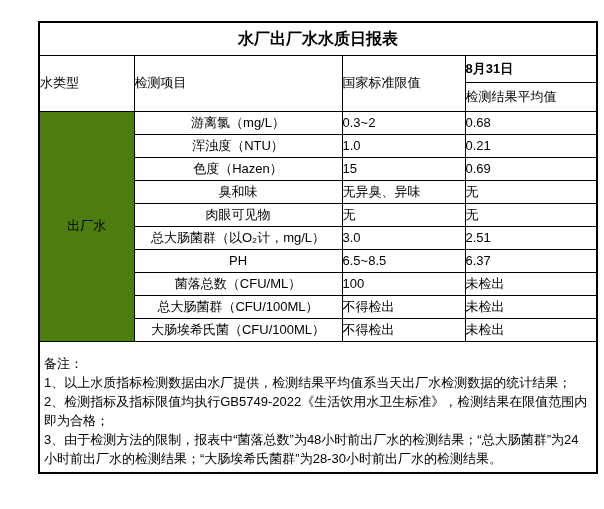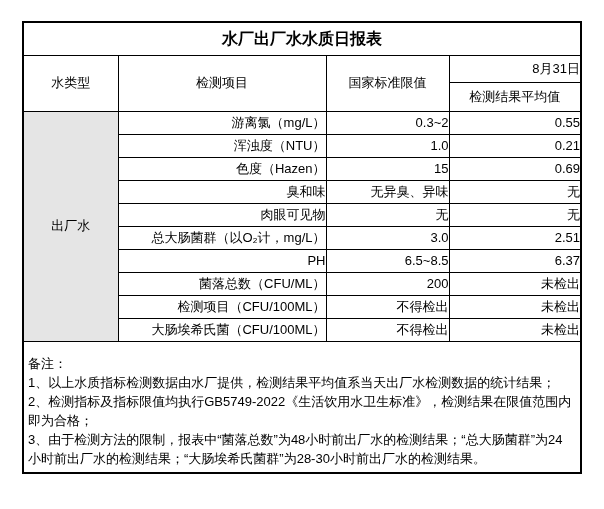--- a/index.html
+++ b/index.html
@@ -11,21 +11,21 @@
   }
   .page {
     position: relative;
     width: 604px;
     height: 509px;
     background: #ffffff;
     overflow: hidden;
   }
   table.report {
     position: absolute;
-    left: 22px;
+    left: 38px;
     top: 21px;
     width: 558px;
     border-collapse: collapse;
     table-layout: fixed;
   }
   table.report, table.report td {
     border: 1px solid #000000;
   }
   table.report {
     border-width: 2px;
@@ -37,40 +37,40 @@
     overflow: hidden;
     vertical-align: middle;
   }
   tr.title-row td {
     height: 32px;
     font-size: 16px;
     font-weight: bold;
     text-align: center;
   }
   td.hdr {
-    text-align: center;
+    text-align: left;
   }
   tr.hdr-row1 { height: 27px; }
   tr.hdr-row2 { height: 29px; }
   td.date-cell {
-    text-align: right;
-    font-weight: normal;
+    text-align: left;
+    font-weight: bold;
     font-size: 15px;
   }
   tr.data-row { height: 23px; }
   td.watertype {
     text-align: center;
     font-size: 13px;
   }
   td.item {
-    text-align: right;
+    text-align: center;
     padding-left: 2px;
   }
   td.val {
-    text-align: right;
+    text-align: left;
   }
   tr.notes-row td {
     vertical-align: top;
     text-align: left;
     padding: 12px 5px 4px 4px;
   }
   .note-line {
     font-size: 13px;
     line-height: 19px;
   }
@@ -96,24 +96,24 @@
       <td class="hdr" rowspan="2">水类型</td>
       <td class="hdr" rowspan="2">检测项目</td>
       <td class="hdr" rowspan="2">国家标准限值</td>
       <td class="date-cell">8月31日</td>
     </tr>
     <tr class="hdr-row2">
       <td class="hdr">检测结果平均值</td>
     </tr>
 
     <tr class="data-row">
-      <td class="watertype" rowspan="10" style="background: #e5e5e5;">出厂水</td>
+      <td class="watertype" rowspan="10" style="background: #4d7c0f;">出厂水</td>
       <td class="item">游离氯（mg/L）</td>
       <td class="val">0.3~2</td>
-      <td class="val">0.55</td>
+      <td class="val">0.68</td>
     </tr>
     <tr class="data-row">
       <td class="item">浑浊度（NTU）</td>
       <td class="val">1.0</td>
       <td class="val">0.21</td>
     </tr>
     <tr class="data-row">
       <td class="item">色度（Hazen）</td>
       <td class="val">15</td>
       <td class="val">0.69</td>
@@ -133,25 +133,25 @@
       <td class="val">3.0</td>
       <td class="val">2.51</td>
     </tr>
     <tr class="data-row">
       <td class="item">PH</td>
       <td class="val">6.5~8.5</td>
       <td class="val">6.37</td>
     </tr>
     <tr class="data-row">
       <td class="item">菌落总数（CFU/ML）</td>
-      <td class="val">200</td>
+      <td class="val">100</td>
       <td class="val">未检出</td>
     </tr>
     <tr class="data-row">
-      <td class="item">检测项目（CFU/100ML）</td>
+      <td class="item">总大肠菌群（CFU/100ML）</td>
       <td class="val">不得检出</td>
       <td class="val">未检出</td>
     </tr>
     <tr class="data-row">
       <td class="item">大肠埃希氏菌（CFU/100ML）</td>
       <td class="val">不得检出</td>
       <td class="val">未检出</td>
     </tr>
 
     <tr class="notes-row">

